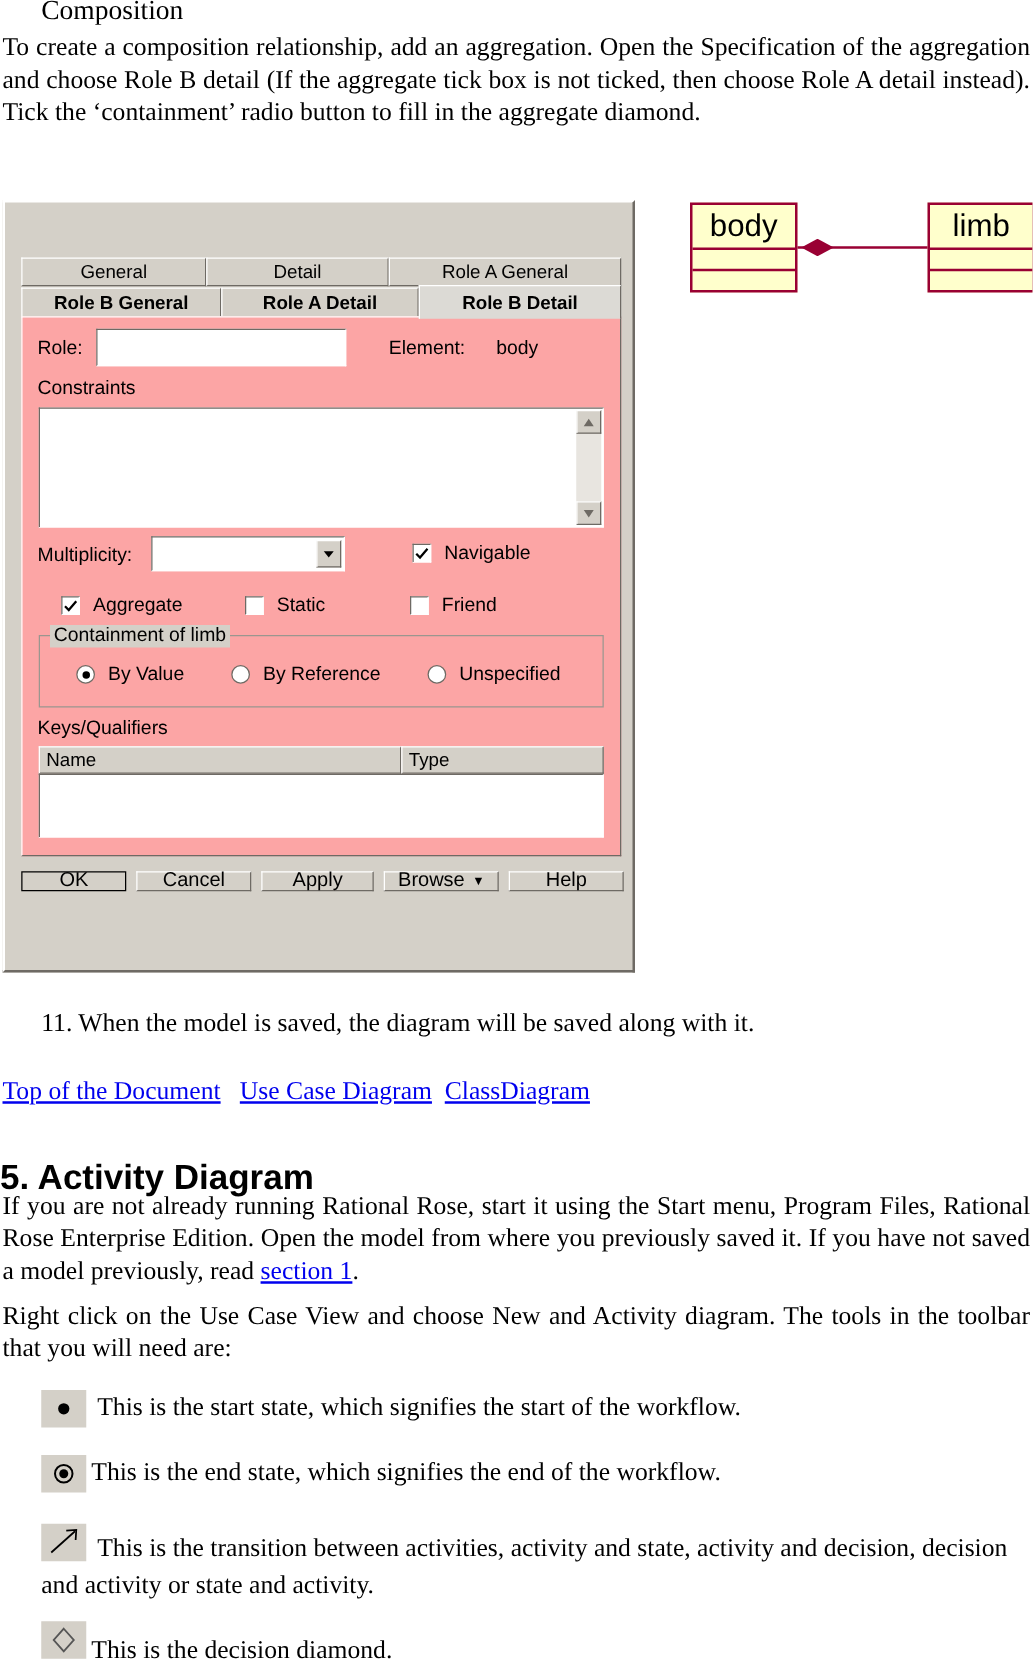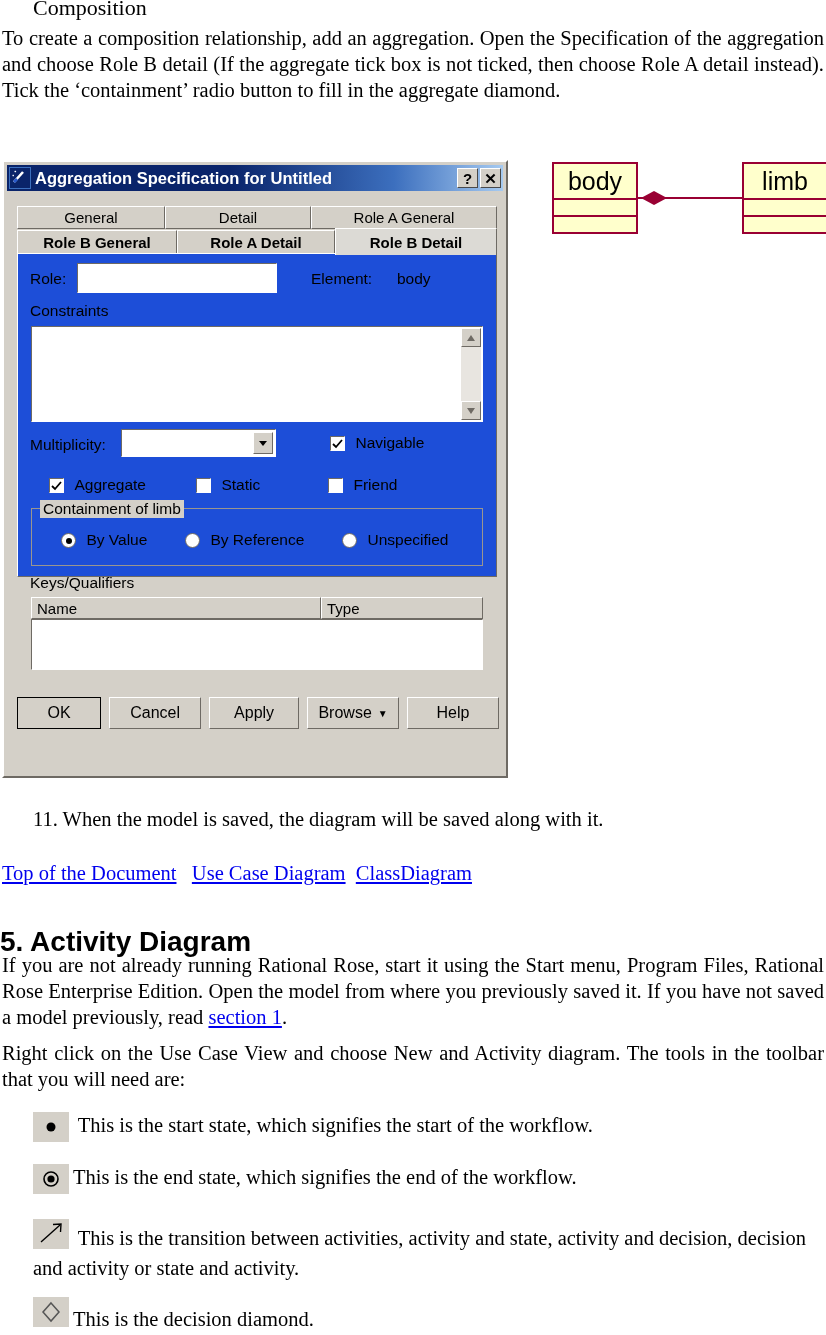--- a/index.html
+++ b/index.html
@@ -158,22 +158,22 @@
     z-index: 5;
     border-bottom: none;
     box-shadow: none;
   }
   .tabrow.row1 .tab { border-bottom: 1.5px solid #6e6a64; }
 
   
   .panel {
     position: absolute;
     left: 13px; top: 91px;
-    width: 480px; height: 324px;
-    background: #1d4ed8;
+    width: 480px; height: 432px;
+    background: #fca5a5;
     border-top: 1.5px solid #ffffff;
     border-left: 1.5px solid #ffffff;
     border-right: 1.5px solid #6e6a64;
     border-bottom: 1.5px solid #6e6a64;
     box-sizing: border-box;
   }
   .lbl {
     font-size: 15.5px;
     font-family: "Liberation Sans", sans-serif;
     color: #000;
@@ -273,21 +273,21 @@
     box-sizing: border-box;
     font-size: 15px;
     display: flex; align-items: center;
     padding-left: 5px;
     font-family: "Liberation Sans", sans-serif;
   }
 
   
   .btnrow { position: absolute; left: 13px; top: 535px; width: 482px; height: 32px; display: flex; gap: 8px; }
   .dlgbtn {
-    height: 32px;
+    height: 16px;
     background: #d4d0c8;
     border-top: 1.5px solid #ffffff;
     border-left: 1.5px solid #ffffff;
     border-right: 1.5px solid #6e6a64;
     border-bottom: 1.5px solid #6e6a64;
     box-sizing: border-box;
     font-size: 16px;
     font-family: "Liberation Sans", sans-serif;
     display: flex; align-items: center; justify-content: center;
     color: #000;
@@ -390,35 +390,20 @@
     <span class="tool-chip">
       <svg width="36" height="30" viewBox="0 0 36 30">
           <polygon points="18,6 26,15 18,24 10,15" fill="none" stroke="#555" stroke-width="1.5"></polygon>
         </svg>
     </span><span style="position:relative; top:9px;">This is the decision diamond.</span>
   </div>
 </div>
 
 <div id="dialog">
 
-  <div class="titlebar">
-    <span class="title-icon">
-      <svg width="18" height="18" viewBox="0 0 18 18" style="position:absolute;left:0;top:0;">
-        <line x1="4" y1="14" x2="13" y2="4" stroke="#ffffff" stroke-width="2.6"></line>
-        <line x1="4" y1="14" x2="7" y2="11" stroke="#2a5acb" stroke-width="2.6"></line>
-        <path d="M4.5 3.5 l1.6 0 M5.3 2.7 l0 1.6" stroke="#ffffff" stroke-width="1.1"></path>
-        <path d="M2.5 7.5 l1.4 0 M3.2 6.8 l0 1.4" stroke="#ffffff" stroke-width="1.1"></path>
-      </svg>
-    </span>
-    <span class="title-text">Aggregation Specification for Untitled</span>
-    <span class="title-btns">
-      <span class="title-btn">?</span>
-      <span class="title-btn">✕</span>
-    </span>
-  </div>
 
   <div class="tabstrip">
     <div class="tabrow row1">
       <div class="tab" style="width:148px;">General</div>
       <div class="tab" style="width:146px;">Detail</div>
       <div class="tab" style="width:186px;">Role A General</div>
     </div>
     <div class="tabrow row2" style="margin-top:1px;font-weight:bold;">
       <div class="tab" style="width:160px;">Role B General</div>
       <div class="tab" style="width:158px;">Role A Detail</div>

